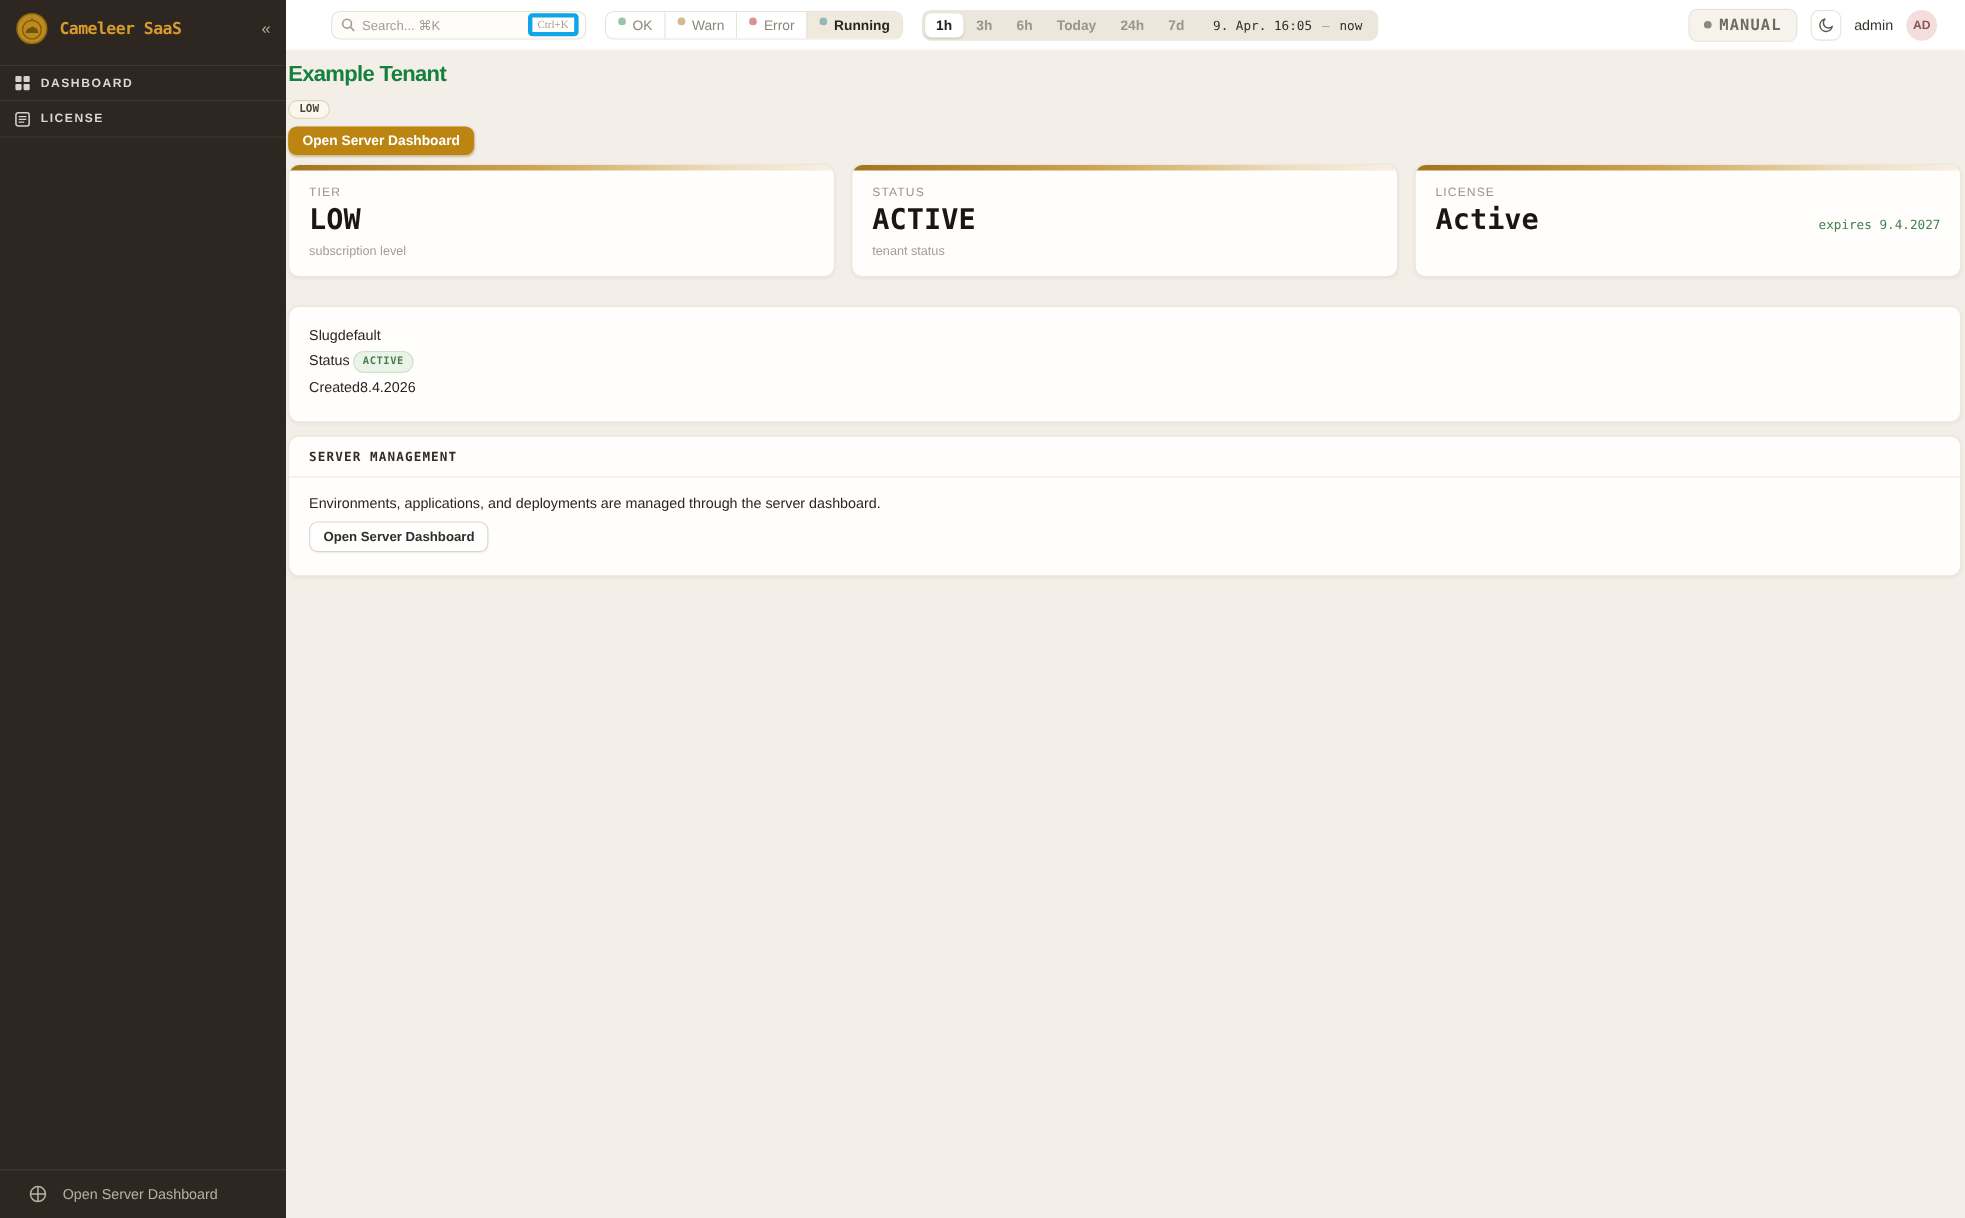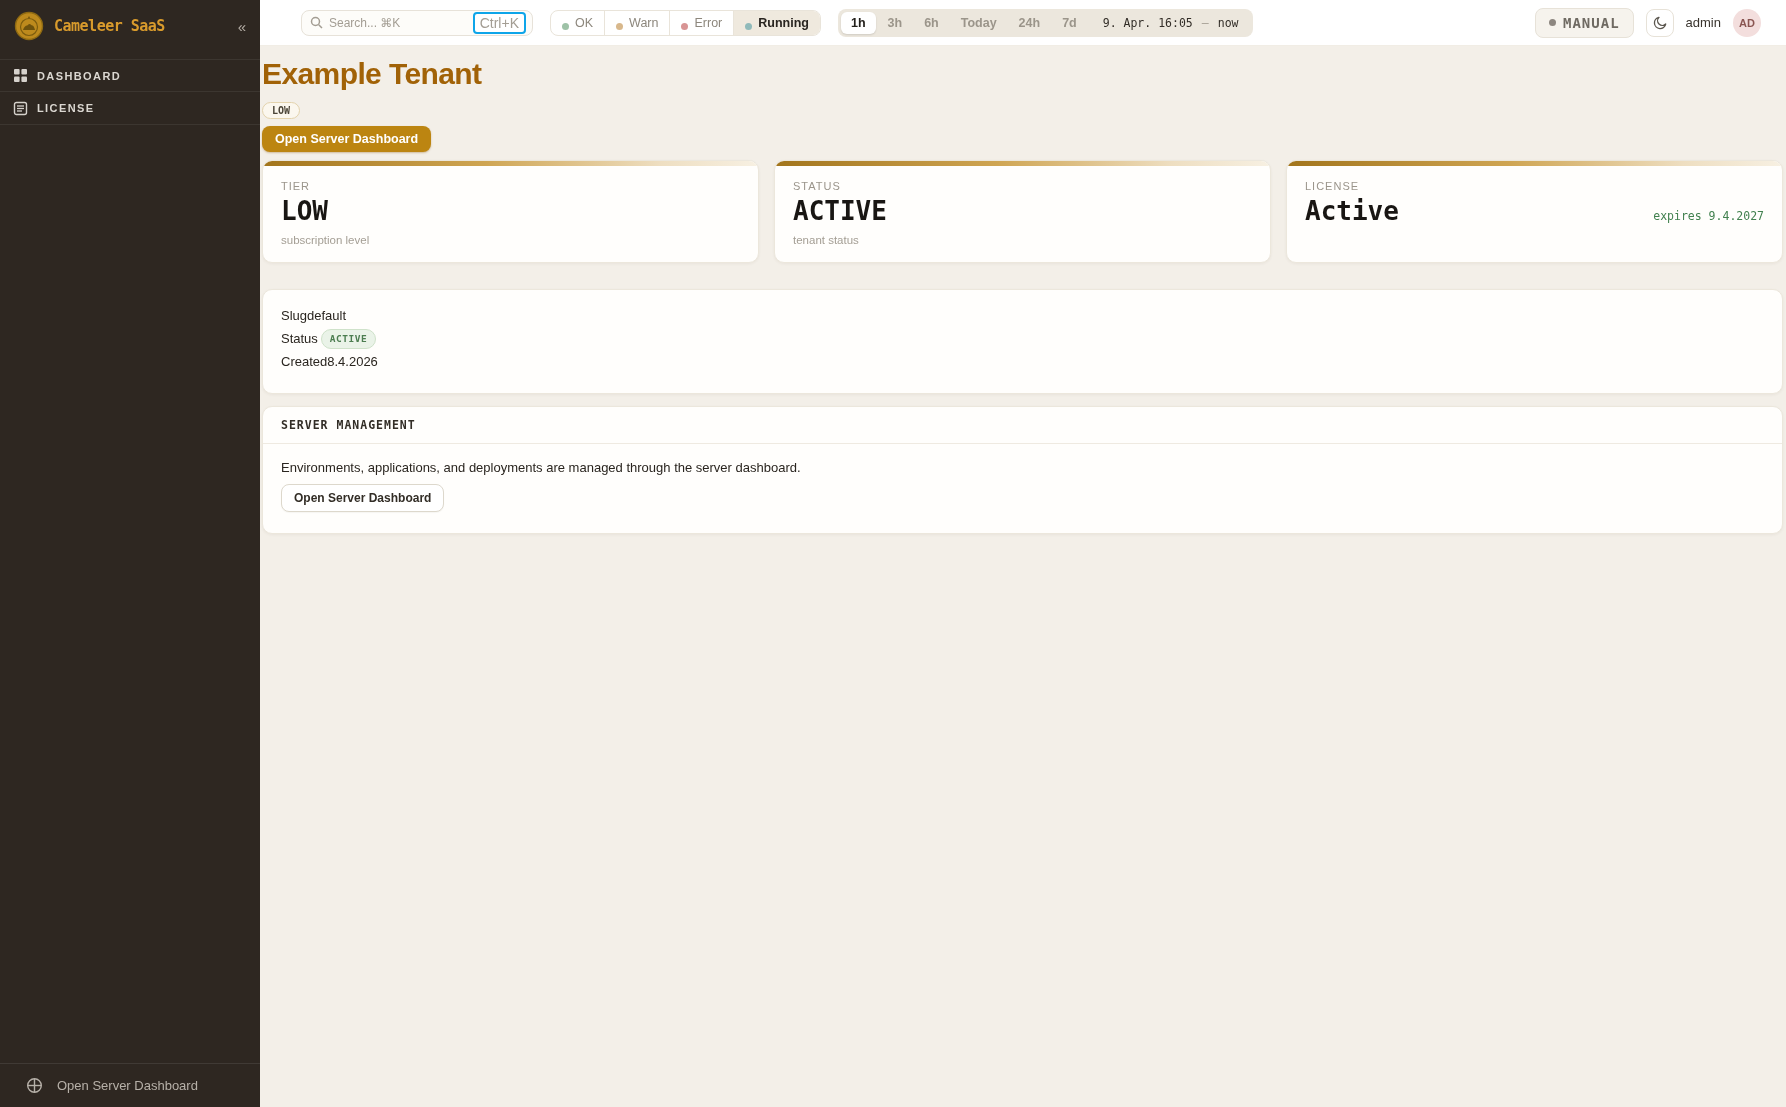--- a/index.html
+++ b/index.html
@@ -16,44 +16,44 @@
   .nav-item { height:33px; display:flex; align-items:center; gap:9px; padding:0 13px; border-bottom:1px solid rgba(255,255,255,0.07); color:#dbd7d1; font-size:11px; font-weight:bold; letter-spacing:1.4px; cursor:pointer; }
   .nav-item:first-child { border-top:1px solid rgba(255,255,255,0.07); }
   .nav-icon { width:15px; height:15px; display:inline-flex; }
   .side-footer { margin-top:auto; height:44px; border-top:1px solid rgba(255,255,255,0.09); display:flex; align-items:center; gap:14px; padding:0 14px 0 26px; color:#b6b0a8; font-size:13px; cursor:pointer; }
 
   
   .topbar { position:fixed; left:260px; right:0; top:0; height:46px; background:#ffffff; border-bottom:1px solid #f1ede5; display:flex; align-items:center; padding:0 25px 0 41px; z-index:10; }
   .searchbox { width:232px; height:26px; background:#fdfcf9; border:1px solid #e7e2d9; border-radius:8px; display:flex; align-items:center; padding:0 6px 0 8px; }
   .searchbox input { border:none; outline:none; background:transparent; width:104px; margin-left:6px; font-size:12px; color:#55504a; font-family:"Liberation Sans", sans-serif; }
   .searchbox input::placeholder { color:#a39d93; }
-  .kbd { margin-left:auto; font-family:Liberation Sans, sans-serif; font-size:14px; color:#a39d93; border:2px solid #0ea5e9; background:#fff; border-radius:4px; padding:1px 5px; }
+  .kbd { margin-left:auto; font-family:Liberation Serif, serif; font-size:10px; color:#a39d93; border:4px solid #0ea5e9; background:#fff; border-radius:4px; padding:1px 5px; }
 
   .seg-group { display:flex; align-items:stretch; margin-left:17px; border:1px solid #e9e4da; border-radius:8px; overflow:hidden; background:#fff; }
-  .seg { display:flex; align-items:flex-end; gap:6px; padding:5px 11px; font-size:12.5px; color:#8d877d; border-left:1px solid #e9e4da; cursor:pointer; white-space:nowrap; }
+  .seg { display:flex; align-items:flex-start; gap:6px; padding:5px 11px; font-size:12.5px; color:#8d877d; border-left:1px solid #e9e4da; cursor:pointer; white-space:nowrap; }
   .seg:first-child { border-left:none; }
   .seg.active { background:#efe9de; color:#292520; font-weight:bold; }
   .dot { width:7px; height:7px; border-radius:50%; flex:0 0 7px; }
 
   .time-group { display:flex; align-items:center; margin-left:17px; background:#ece7dd; border-radius:8px; padding:3px; gap:2px; }
   .time-btn { padding:4px 10px; font-size:12.5px; font-weight:bold; color:#9b958a; border-radius:6px; cursor:pointer; white-space:nowrap; }
   .time-btn.active { background:#fff; color:#23201b; box-shadow:0 1px 2px rgba(0,0,0,0.12); }
   .time-display { display:flex; align-items:center; font-family:"DejaVu Sans Mono", monospace; font-size:11.5px; color:#322d27; padding:0 12px 0 14px; white-space:nowrap; }
   .time-dash { color:#a59f94; padding:0 9px; }
 
   .top-right { margin-left:auto; display:flex; align-items:center; gap:12px; }
   .manual-btn { display:flex; align-items:center; gap:7px; padding:6px 13px; background:#f6f3ed; border:1px solid #e7e2d8; border-radius:8px; cursor:pointer; }
   .manual-btn .lbl { font-family:"DejaVu Sans Mono", monospace; font-size:14px; font-weight:bold; letter-spacing:1px; color:#6f6a62; }
   .icon-btn { width:28px; height:28px; border:1px solid #e7e2d8; border-radius:8px; background:#fff; display:flex; align-items:center; justify-content:center; cursor:pointer; }
   .username { font-size:13px; color:#39342e; }
   .avatar { width:28px; height:28px; border-radius:50%; display:flex; align-items:center; justify-content:center; font-size:11px; font-weight:bold; color:#8a5551; cursor:pointer; }
 
   
   .main { margin-left:260px; padding:46px 3px 0 2px; }
-  h1.page-title { font-size:30px; font-weight:bold; color:#a16207; letter-spacing:-0.6px; margin:11px 0 9px; }
+  h1.page-title { font-size:20px; font-weight:bold; color:#15803d; letter-spacing:-0.6px; margin:11px 0 9px; }
   .tier-badge { display:inline-block; padding:2px 9px; border-radius:999px; border:1px solid #e3d3ad; background:#fbf7ee; font-family:"DejaVu Sans Mono", monospace; font-size:10px; font-weight:bold; color:#4c4639; margin-bottom:7px; }
   .primary-btn { display:inline-block; padding:6px 13px; background:#bc8511; color:#fff; font-size:12.5px; font-weight:bold; border:none; border-radius:8px; cursor:pointer; box-shadow:0 1px 2px rgba(140,90,10,0.35); margin-bottom:5px; font-family:"Liberation Sans", sans-serif; }
 
   .cards-row { display:flex; gap:15px; margin-top:3px; }
   .stat-card { flex:1; background:#fffefc; border:1px solid #ece7dc; border-radius:10px; box-shadow:0 1px 3px rgba(60,50,30,0.06); overflow:hidden; }
   .accent-bar { height:5px; background:linear-gradient(90deg,#a2751c,#cfa552 45%,#eedec0 80%,#f7f0e2); }
   .stat-body { padding:14px 18px 16px; }
   .stat-label { font-size:11px; font-weight:normal; letter-spacing:1px; color:#9b958b; }
   .stat-value-row { display:flex; align-items:baseline; justify-content:space-between; margin-top:6px; }
   .stat-value { font-family:"DejaVu Sans Mono", monospace; font-size:26px; font-weight:bold; color:#191613; line-height:1.05; }

